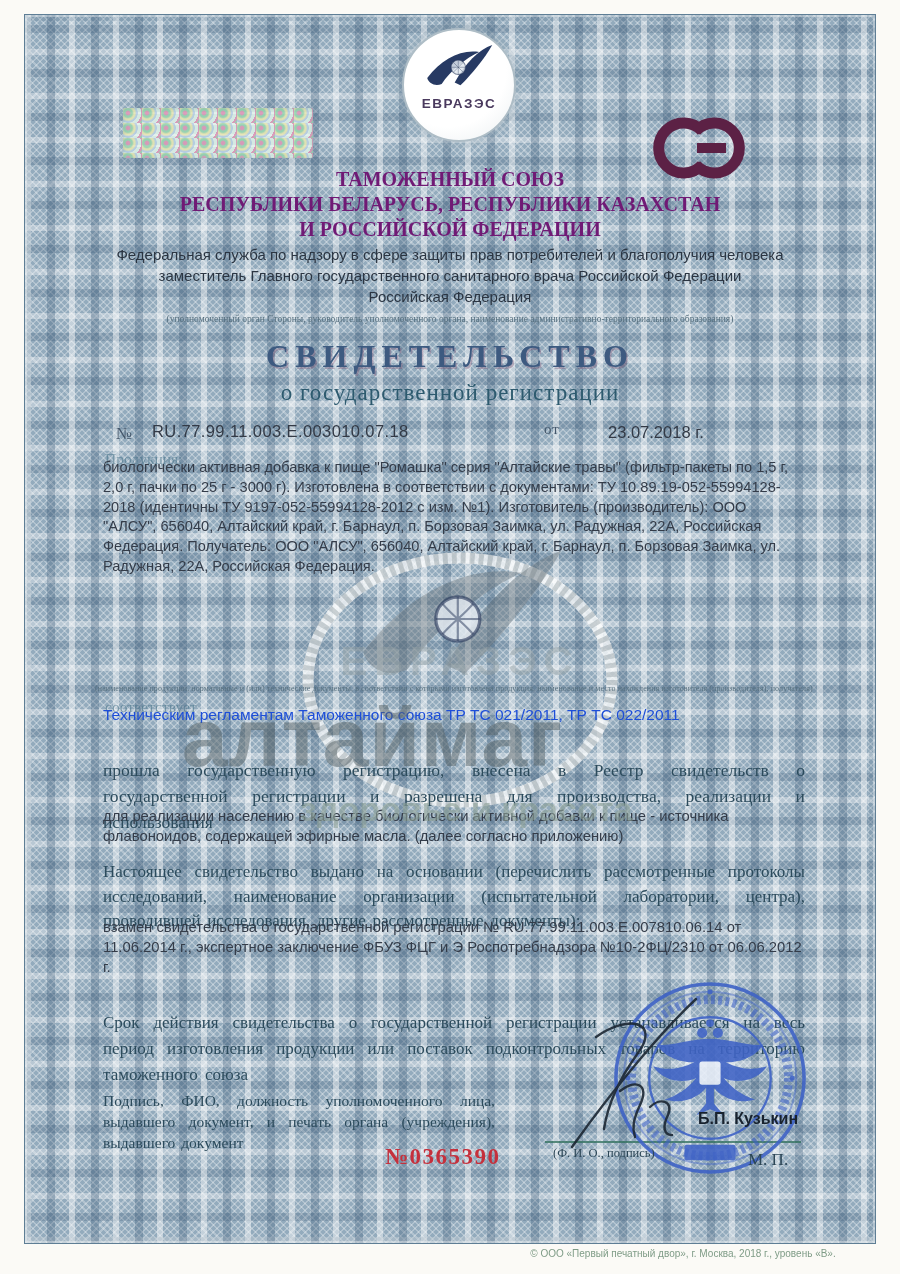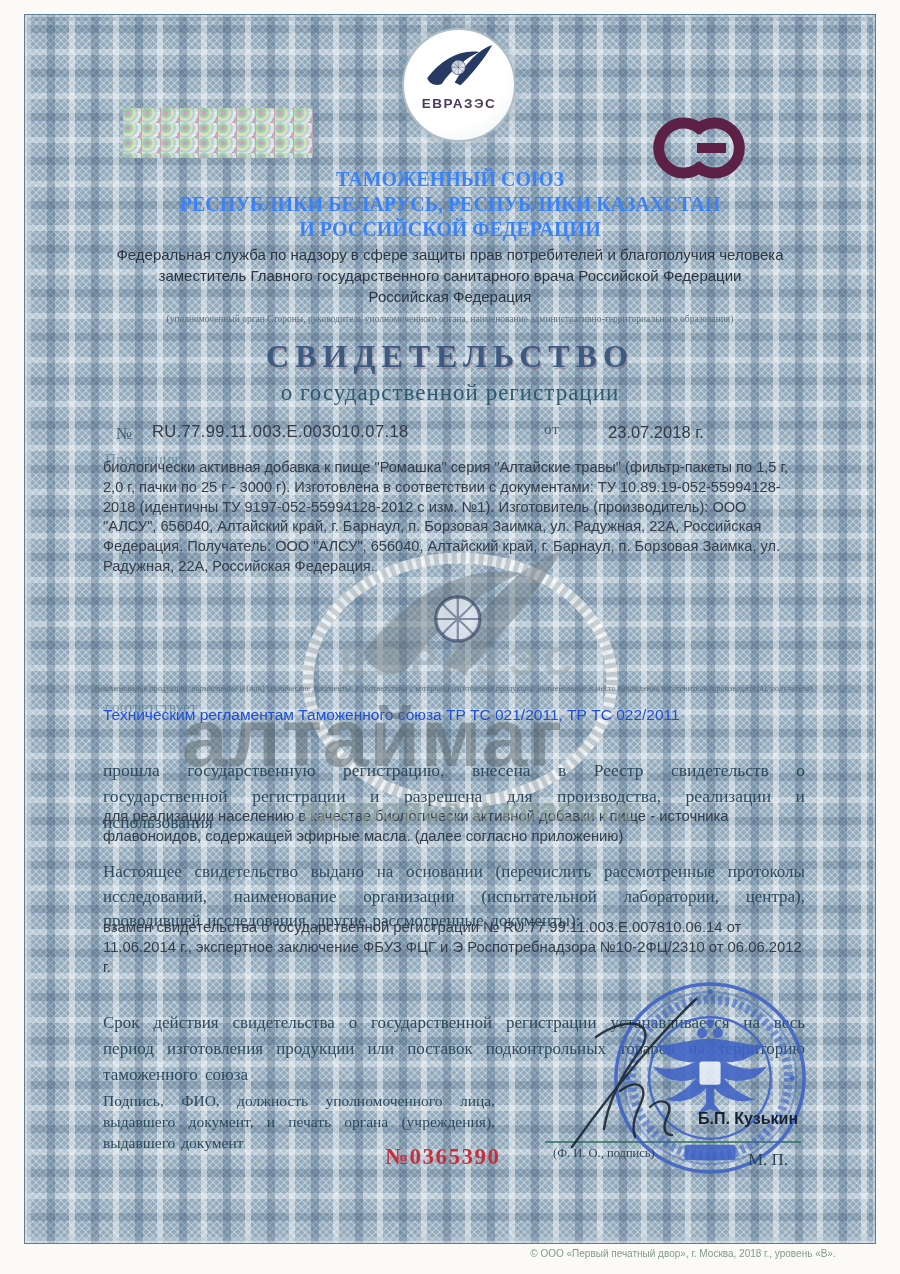--- a/index.html
+++ b/index.html
@@ -38,21 +38,21 @@
   .hologram{left:123px;top:108px;width:190px;height:50px;z-index:3;border-radius:2px;
     background-color:#d5e9e2;
     background-image:
       repeating-radial-gradient(circle at 5px 5px, rgba(215,90,150,.55) 0 1.6px, rgba(90,185,130,.5) 3px 4.2px, rgba(235,215,120,.45) 6px 7px, rgba(120,150,220,.35) 8.5px 9.5px, transparent 10px 13px),
       repeating-linear-gradient(0deg, rgba(255,255,255,.35) 0 2px, transparent 2px 11px);
     background-size:19px 15px, auto;
     box-shadow:0 0 4px rgba(120,160,150,.5) inset;}
 
   .se-mark{left:650px;top:110px;width:100px;height:76px;z-index:3;}
 
-  .hdr{left:100px;width:700px;text-align:center;color:#3b82f6;font-weight:bold;}
+  .hdr{left:100px;width:700px;text-align:center;color:#701a75;font-weight:bold;}
   .hdr1{top:168px;font-size:20px;}
   .hdr2{top:193px;font-size:20px;}
   .hdr3{top:218px;font-size:20px;}
   .issuer{left:90px;width:720px;text-align:center;color:#2b3542;font-size:15px;}
   .iss1{top:246px;} .iss2{top:267px;} .iss3{top:288px;}
   .cap{color:#57707f;text-align:center;white-space:nowrap;}
   .cap1{left:95px;top:314px;width:710px;font-size:9.5px;}
 
   .title{left:100px;top:338px;width:700px;text-align:center;font-weight:bold;font-size:32px;
     letter-spacing:6px;color:#3d5a80;text-shadow:1.5px 1.5px 0 rgba(120,60,95,.30);}

